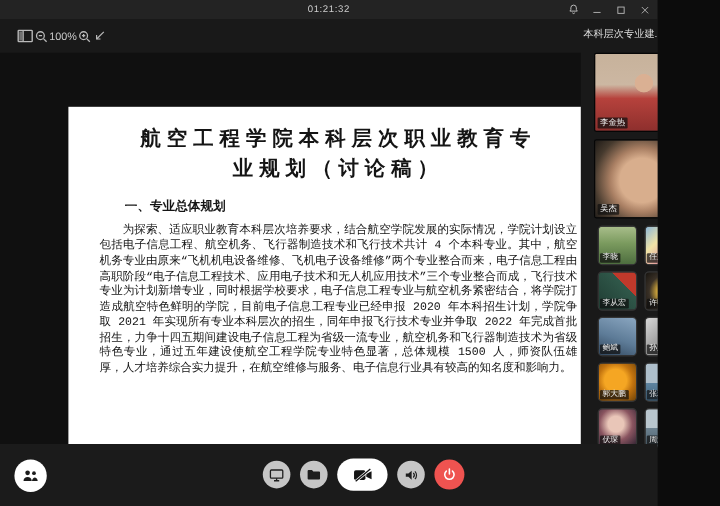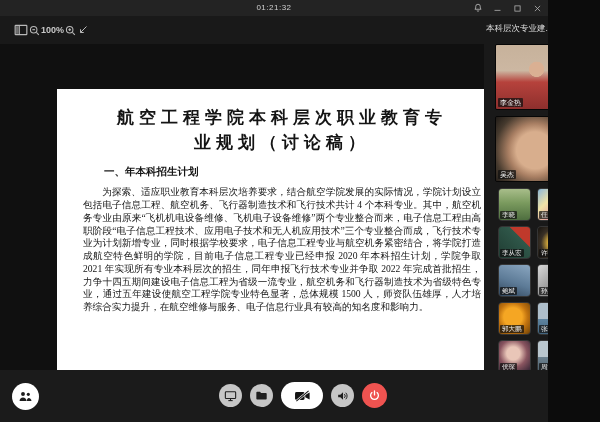--- a/index.html
+++ b/index.html
@@ -8,28 +8,28 @@
 
   
   .titlebar{position:absolute;top:0;left:0;right:0;height:16px;background:#232323;}
   .time{position:absolute;top:3px;left:0;right:0;text-align:center;font-size:8px;color:#cfcfcf;letter-spacing:.5px;}
   .wincontrols{position:absolute;top:0;right:4px;height:16px;display:flex;align-items:center;gap:7px;color:#b9b9b9;}
   .wincontrols .wbtn{width:13px;height:13px;display:flex;align-items:center;justify-content:center;cursor:default;}
   .wincontrols svg{display:block;}
 
   
   .toolbar{position:absolute;top:16px;left:0;width:505px;height:28px;display:flex;align-items:center;
-           padding-left:14px;color:#b9b9b9;background:#191919;font-weight:bold;}
+           padding-left:14px;color:#b9b9b9;background:#191919;}
   .tbtn{display:flex;align-items:center;justify-content:center;height:18px;}
   .zoomlevel{font-size:9px;color:#c9c9c9;}
 
   
   .stage{position:absolute;top:44px;left:0;width:508px;height:326px;background:#101010;}
   .doc{position:absolute;top:45px;left:57px;width:450px;height:324px;background:#ffffff;box-sizing:border-box;
-       padding:13px 26px 10px 26px;font-family:Liberation Serif, serif;color:#141414;overflow:hidden;}
+       padding:13px 26px 10px 26px;font-family:Liberation Mono, monospace;color:#141414;overflow:hidden;}
   .doc-title{max-width:345px;margin:4px auto 10px auto;text-align:center;font-size:17px;font-weight:bold;
              line-height:1.45;letter-spacing:5px;}
   .doc-p{font-size:9.6px;line-height:1.33;text-align:justify;text-indent:2em;margin:0 0 7px 0;}
   .doc-h{font-size:10.5px;font-weight:bold;text-indent:2em;margin:9px 0 7px 0;}
   .doc-edge{position:absolute;top:0;right:5px;width:1px;height:100%;background:#9a9a9a;}
   .doc-scrollthumb{position:absolute;top:12px;right:1px;width:3px;height:86px;background:#c2c2c2;border-radius:2px;}
 
   
   .panel{position:absolute;top:16px;left:484px;width:92px;height:354px;background:#191919;}
   .panel-header{position:absolute;top:7px;left:2px;right:2px;display:flex;align-items:center;}
@@ -132,21 +132,21 @@
       <svg width="12" height="12" viewBox="0 0 24 24" fill="none" stroke="currentColor" stroke-width="2">
         <line x1="19" y1="5" x2="7" y2="17"></line>
           <polyline points="7,10.5 7,17 13.5,17"></polyline>
       </svg>
     </span>
   </div>
 
   <div class="stage">
     <div class="doc">
       <div class="doc-title">航空工程学院本科层次职业教育专业规划（讨论稿）</div>
-      <div class="doc-h">一、年本科招生计划</div>
+      <div class="doc-h">一、专业总体规划</div>
       <p class="doc-p">为探索、适应职业教育本科层次培养要求，结合航空学院发展的实际情况，学院计划设立包括电子信息工程、航空机务、飞行器制造技术和飞行技术共计 4 个本科专业。其中，航空机务专业由原来“飞机机电设备维修、飞机电子设备维修”两个专业整合而来，电子信息工程由高职阶段“电子信息工程技术、应用电子技术和无人机应用技术”三个专业整合而成，飞行技术专业为计划新增专业，同时根据学校要求，电子信息工程专业与航空机务紧密结合，将学院打造成航空特色鲜明的学院，目前电子信息工程专业已经申报 2020 年本科招生计划，学院争取 2021 年实现所有专业本科层次的招生，同年申报飞行技术专业并争取 2022 年完成首批招生，力争十四五期间建设电子信息工程为省级一流专业，航空机务和飞行器制造技术为省级特色专业，通过五年建设使航空工程学院专业特色显著，总体规模 1500 人，师资队伍雄厚，人才培养综合实力提升，在航空维修与服务、电子信息行业具有较高的知名度和影响力。</p>
       <div class="doc-edge"></div>
       <div class="doc-scrollthumb"></div>
     </div>
   </div>
 
   <div class="panel">
     <div class="panel-header">
       <span class="panel-title">本科层次专业建...</span>
       <span class="panel-toggle">

